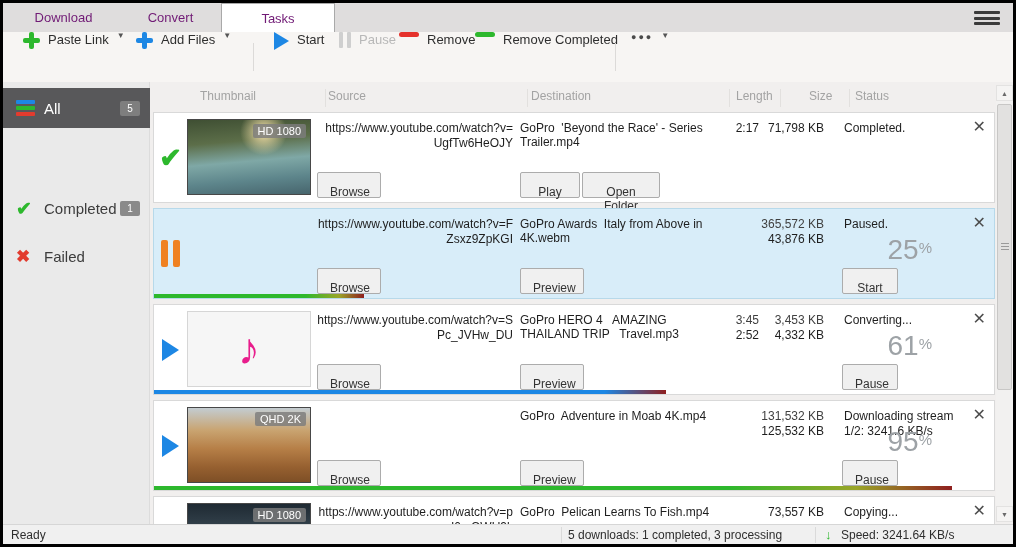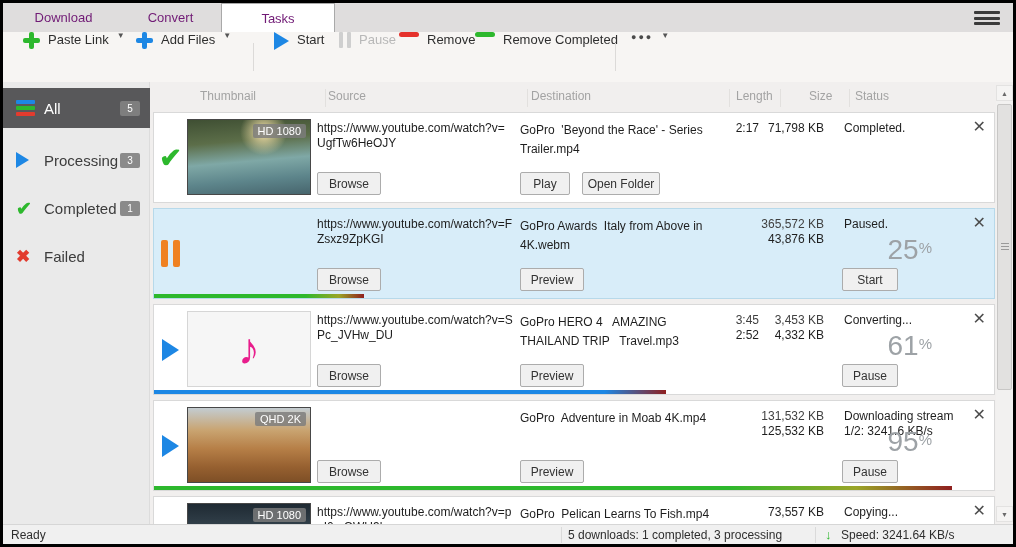--- a/index.html
+++ b/index.html
@@ -77,26 +77,26 @@
   .thumb-road{background:radial-gradient(circle at 62% 16%,rgba(255,232,175,.95) 0%,rgba(255,232,175,0) 24%),
       linear-gradient(175deg,#3f4f33 0%,#5c6e49 30%,#7fa8a6 55%,#5d858b 78%,#47656d 100%);}
   .thumb-valley{background:linear-gradient(180deg,#c2cfd6 0%,#93a8b6 22%,#6f8a67 40%,#cdbd55 68%,#9f9440 100%);}
   .thumb-music{background:#f6f6f6;border-color:#d6d6d6;display:flex;align-items:center;justify-content:center;}
   .thumb-music .note{font-size:44px;color:#e81d8c;line-height:1;}
   .thumb-desert{background:linear-gradient(180deg,#c3ccd1 0%,#c9a471 30%,#b67f47 55%,#966030 80%,#7e4f26 100%);}
   .thumb-pelican{background:linear-gradient(180deg,#1f2a33 0%,#3c4c57 45%,#70818a 80%,#93a2a8 100%);}
   .thumb-badge{position:absolute;top:4px;right:4px;background:rgba(125,125,125,.82);color:#fff;font-size:11px;
       padding:1px 5px;border-radius:2px;}
 
-  .url{position:absolute;left:163px;top:8px;width:196px;font-size:12px;color:#1e1e1e;line-height:15px;word-break:break-all;}
-  .dest{position:absolute;left:366px;top:8px;width:202px;font-size:12px;color:#1e1e1e;line-height:19px;white-space:pre-wrap;}
+  .url{position:absolute;left:163px;top:8px;width:196px;font-size:12px;color:#1e1e1e;line-height:15px;word-break:break-all;text-align:right;}
+  .dest{position:absolute;left:366px;top:8px;width:202px;font-size:12px;color:#1e1e1e;line-height:14px;white-space:pre-wrap;}
   .btn{position:absolute;height:23px;background:#f0f0f0;border:1px solid #acacac;border-radius:2px;
-       font-size:12px;color:#333;font-family:"Liberation Sans",sans-serif;padding:4px;cursor:pointer;}
+       font-size:12px;color:#333;font-family:"Liberation Sans",sans-serif;padding:12px;cursor:pointer;}
   .btn-browse{left:163px;top:59px;width:64px;}
-  .btn-play{left:366px;top:59px;width:50px;}
+  .btn-play{left:366px;top:59px;width:60px;}
   .btn-openfolder{left:428px;top:59px;width:78px;}
   .btn-preview{left:366px;top:59px;width:64px;}
   .btn-action{left:688px;top:59px;width:56px;}
 
   .lencell{position:absolute;right:235px;top:8px;font-size:12px;line-height:15px;text-align:right;color:#1e1e1e;}
   .sizecell{position:absolute;right:170px;top:8px;font-size:12px;line-height:15px;text-align:right;color:#1e1e1e;}
   .grayval{color:#404040;}
   .statcell{position:absolute;left:690px;top:8px;width:132px;font-size:12px;color:#1e1e1e;line-height:15px;}
   .pct{position:absolute;right:62px;top:25px;color:#9da2a6;}
   .pct-num{font-size:28px;}
@@ -188,27 +188,20 @@
         <div class="side-item side-selected" style="top:6px">
           <span class="s-icon">
               <span class="bars3">
                 <i></i>
                 <i></i>
                 <i></i>
               </span>
             </span>
           <span class="s-label">All</span>
           <span class="s-badge">5</span>
-        </div>
-        <div class="side-item" style="top:60px">
-          <span class="s-icon">
-              <span class="side-play"></span>
-            </span>
-          <span class="s-label">Processing</span>
-          <span class="s-badge">3</span>
         </div>
         <div class="side-item" style="top:108px">
           <span class="s-icon">
               <span class="side-check">✔</span>
             </span>
           <span class="s-label">Completed</span>
           <span class="s-badge">1</span>
         </div>
         <div class="side-item" style="top:156px">
           <span class="s-icon">

